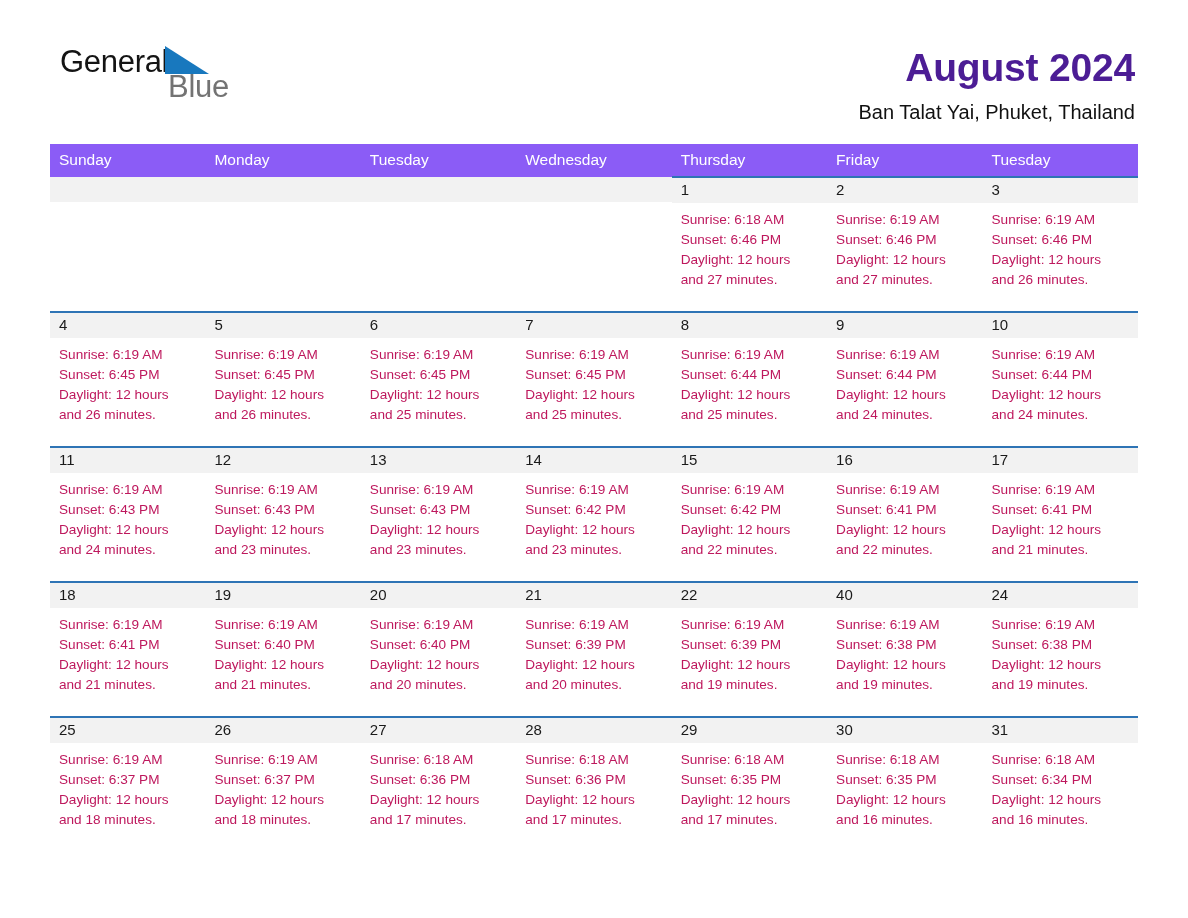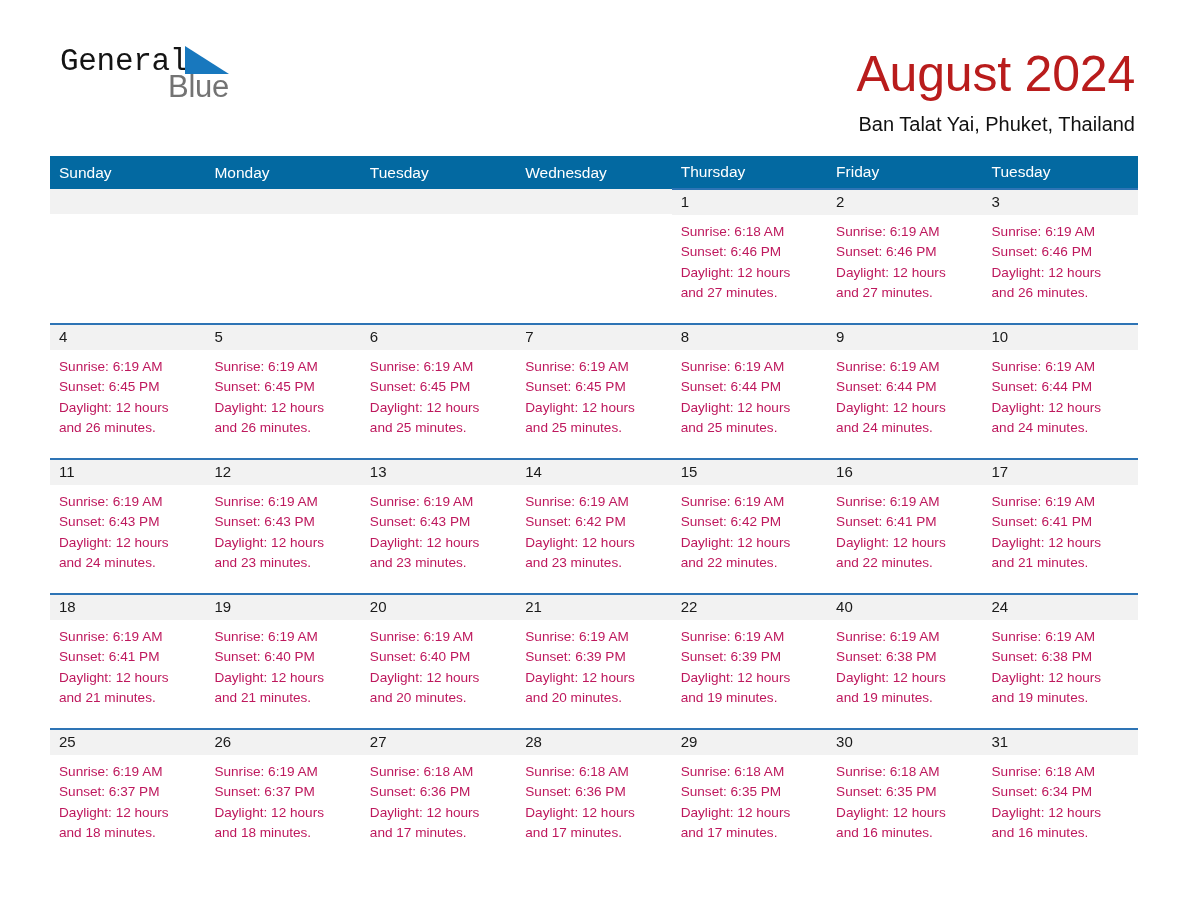--- a/index.html
+++ b/index.html
@@ -28,21 +28,20 @@
   }
   .brand {
     position: relative;
     width: 190px;
     line-height: 1;
     padding-left: 10px;
   }
   .brand-row1 {
     display: flex;
     align-items: flex-start;
-    font-family: Liberation Mono, monospace;
   }
   .brand-general {
     font-size: 31px;
     color: #141414;
     letter-spacing: -0.3px;
   }
   .brand-tri {
     width: 44px; height: 28px;
     margin-left: -3px;
     margin-bottom: 3px;
@@ -54,44 +53,44 @@
     display: block;
     margin-top: -6px;
     margin-left: 108px;
   }
 
   .titles {
     text-align: right;
     padding-right: 3px;
   }
   .month-title {
-    font-size: 50px;
-    font-weight: normal;
-    color: #b91c1c;
+    font-size: 39px;
+    font-weight: bold;
+    color: #4c1d95;
     margin: 0;
     line-height: 1.12;
     letter-spacing: -0.2px;
   }
   .location {
     font-size: 20px;
     color: #111;
     margin: 11px 0 0 0;
     line-height: 1.1;
     font-weight: normal;
   }
 
   
   .calendar {
     margin-top: 21px;
     width: 1088px;
     border-collapse: collapse;
     table-layout: fixed;
   }
   .calendar th {
-    background: #0369a1;
+    background: #8b5cf6;
     color: #ffffff;
     font-weight: normal;
     font-size: 15.5px;
     text-align: left;
     padding: 7px 0 8px 9px;
     line-height: 1.1;
   }
   .calendar td {
     width: 155.4px;
     vertical-align: top;

